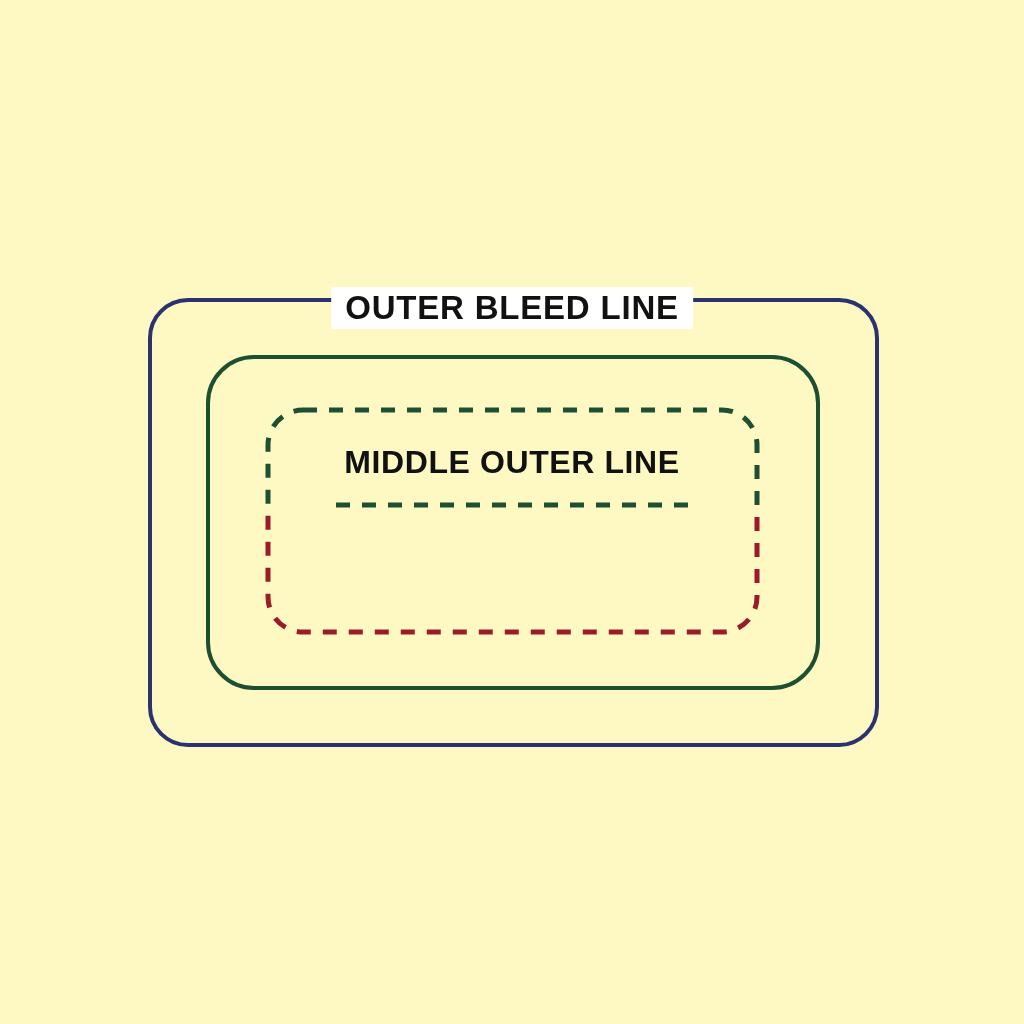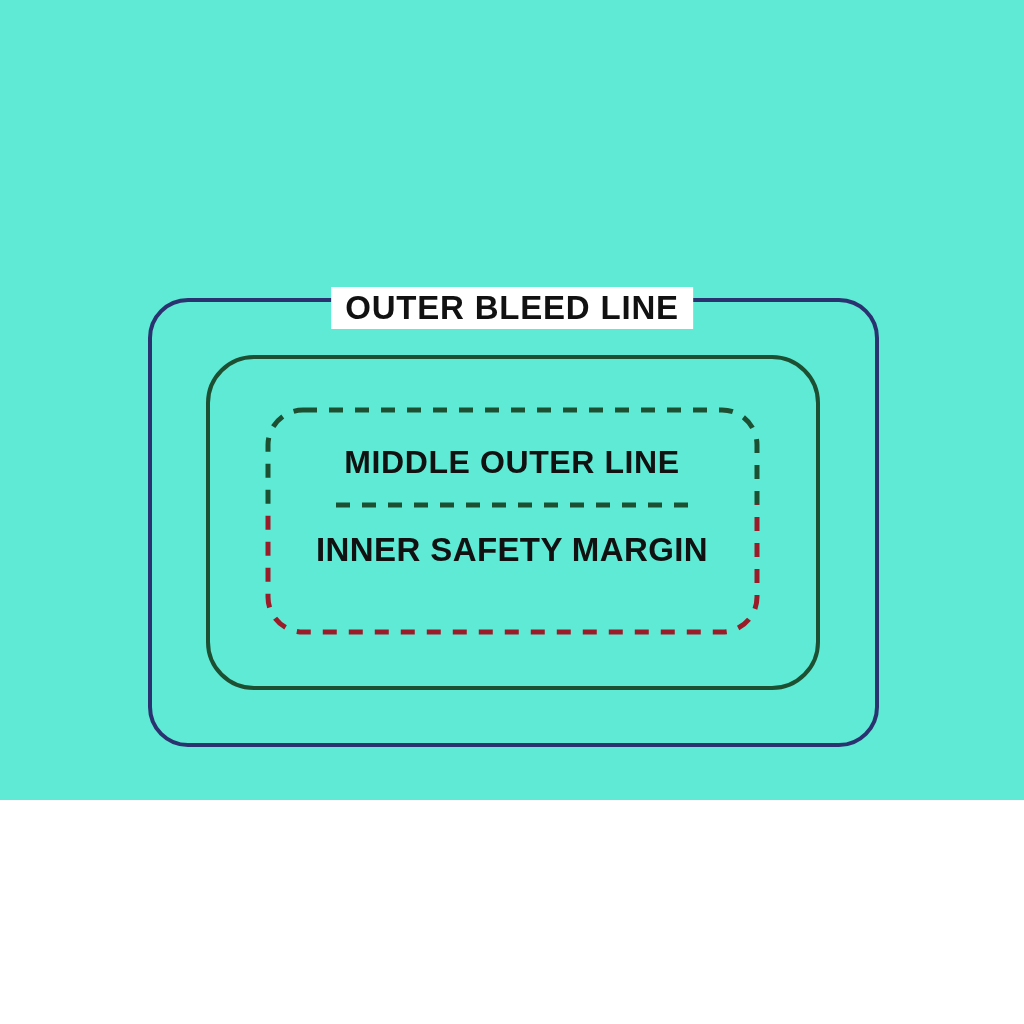--- a/index.html
+++ b/index.html
@@ -3,22 +3,22 @@
 <meta charset="utf-8">
 <style>
   html, body {
     margin: 0;
     padding: 0;
     background: #ffffff;
   }
   #stage {
     position: relative;
     width: 1024px;
-    height: 800px;
-    background: #5eead4;
+    height: 1024px;
+    background: #fef9c3;
     overflow: hidden;
     font-family: "Liberation Sans", sans-serif;
   }
   #diagram-svg {
     position: absolute;
     left: 0;
     top: 0;
     width: 1024px;
     height: 1024px;
   }
@@ -78,15 +78,14 @@
     <rect id="inner-safety-rect" x="268" y="410" width="489" height="222" rx="35" ry="35" fill="none" stroke="url(#innerSplit)" stroke-width="5" stroke-dasharray="14 12" stroke-linecap="butt"></rect>
 
     <line id="trim-safety-divider" x1="336" y1="505" x2="690" y2="505" stroke="#1d5032" stroke-width="5" stroke-dasharray="14 12" stroke-linecap="butt"></line>
 
   </svg>
 
   <div class="label" id="label-outer-bleed">OUTER BLEED LINE</div>
 
   <div class="label" id="label-middle-trim">MIDDLE OUTER LINE</div>
 
-  <div class="label" id="label-inner-safety">INNER SAFETY MARGIN</div>
 
 </div>
 
 </body></html>

